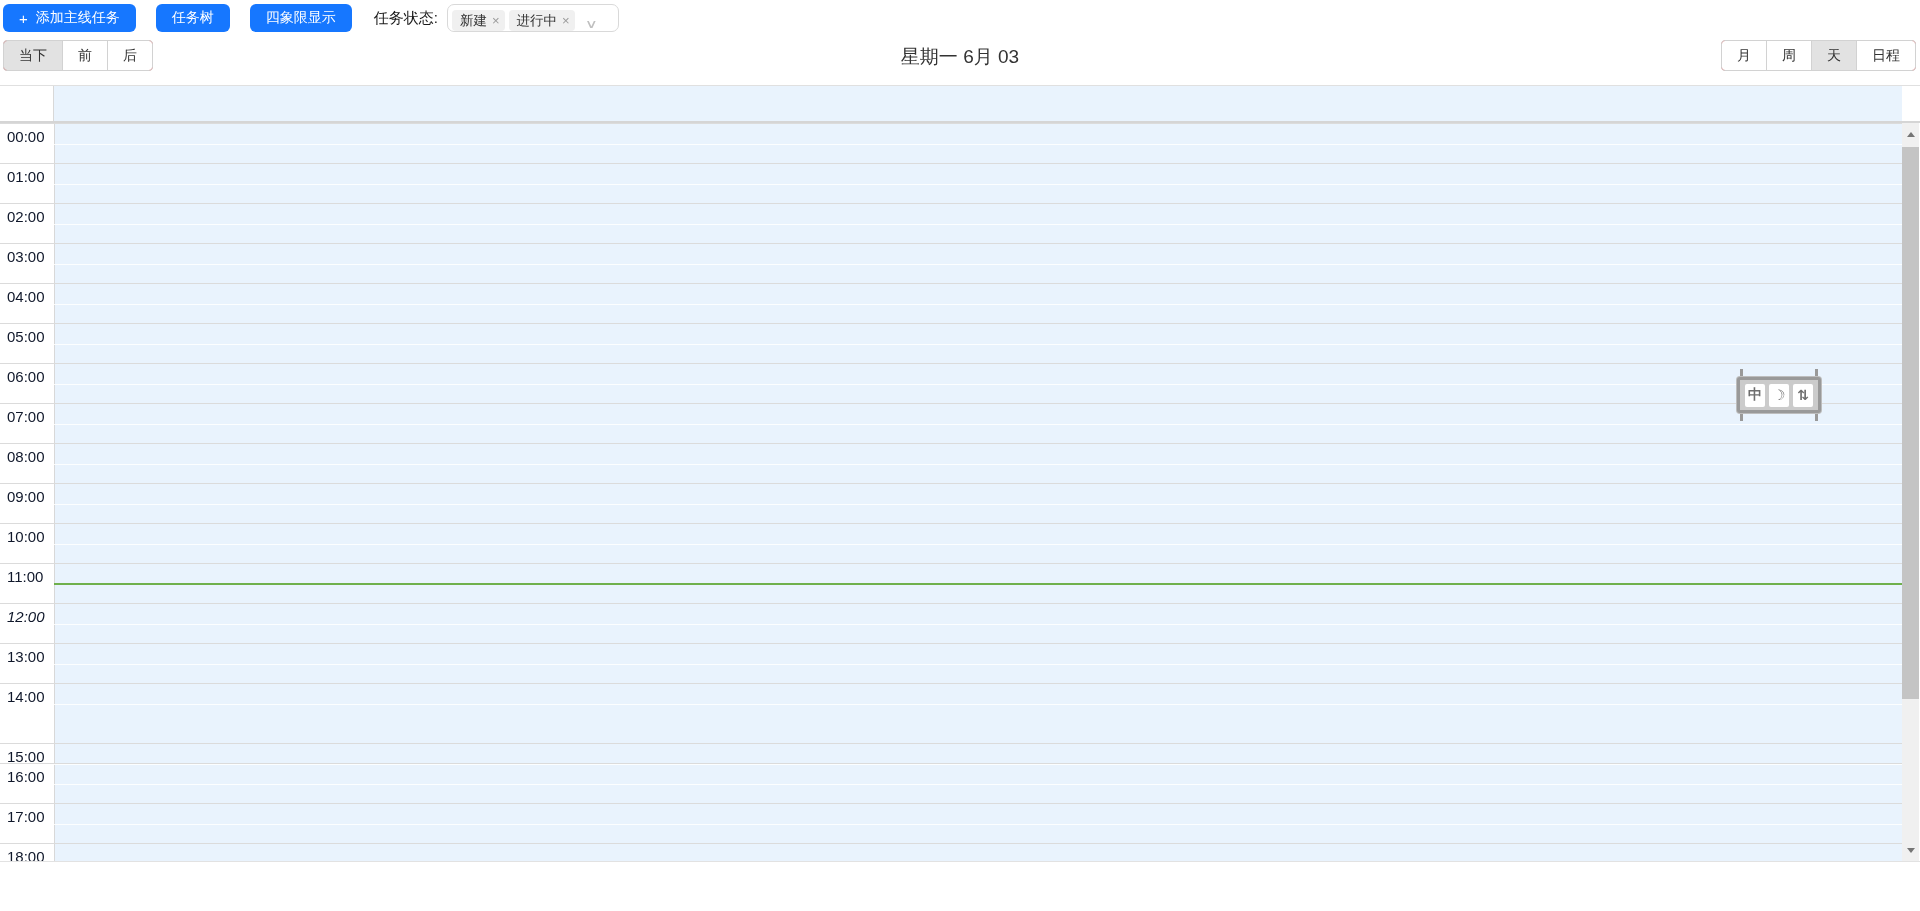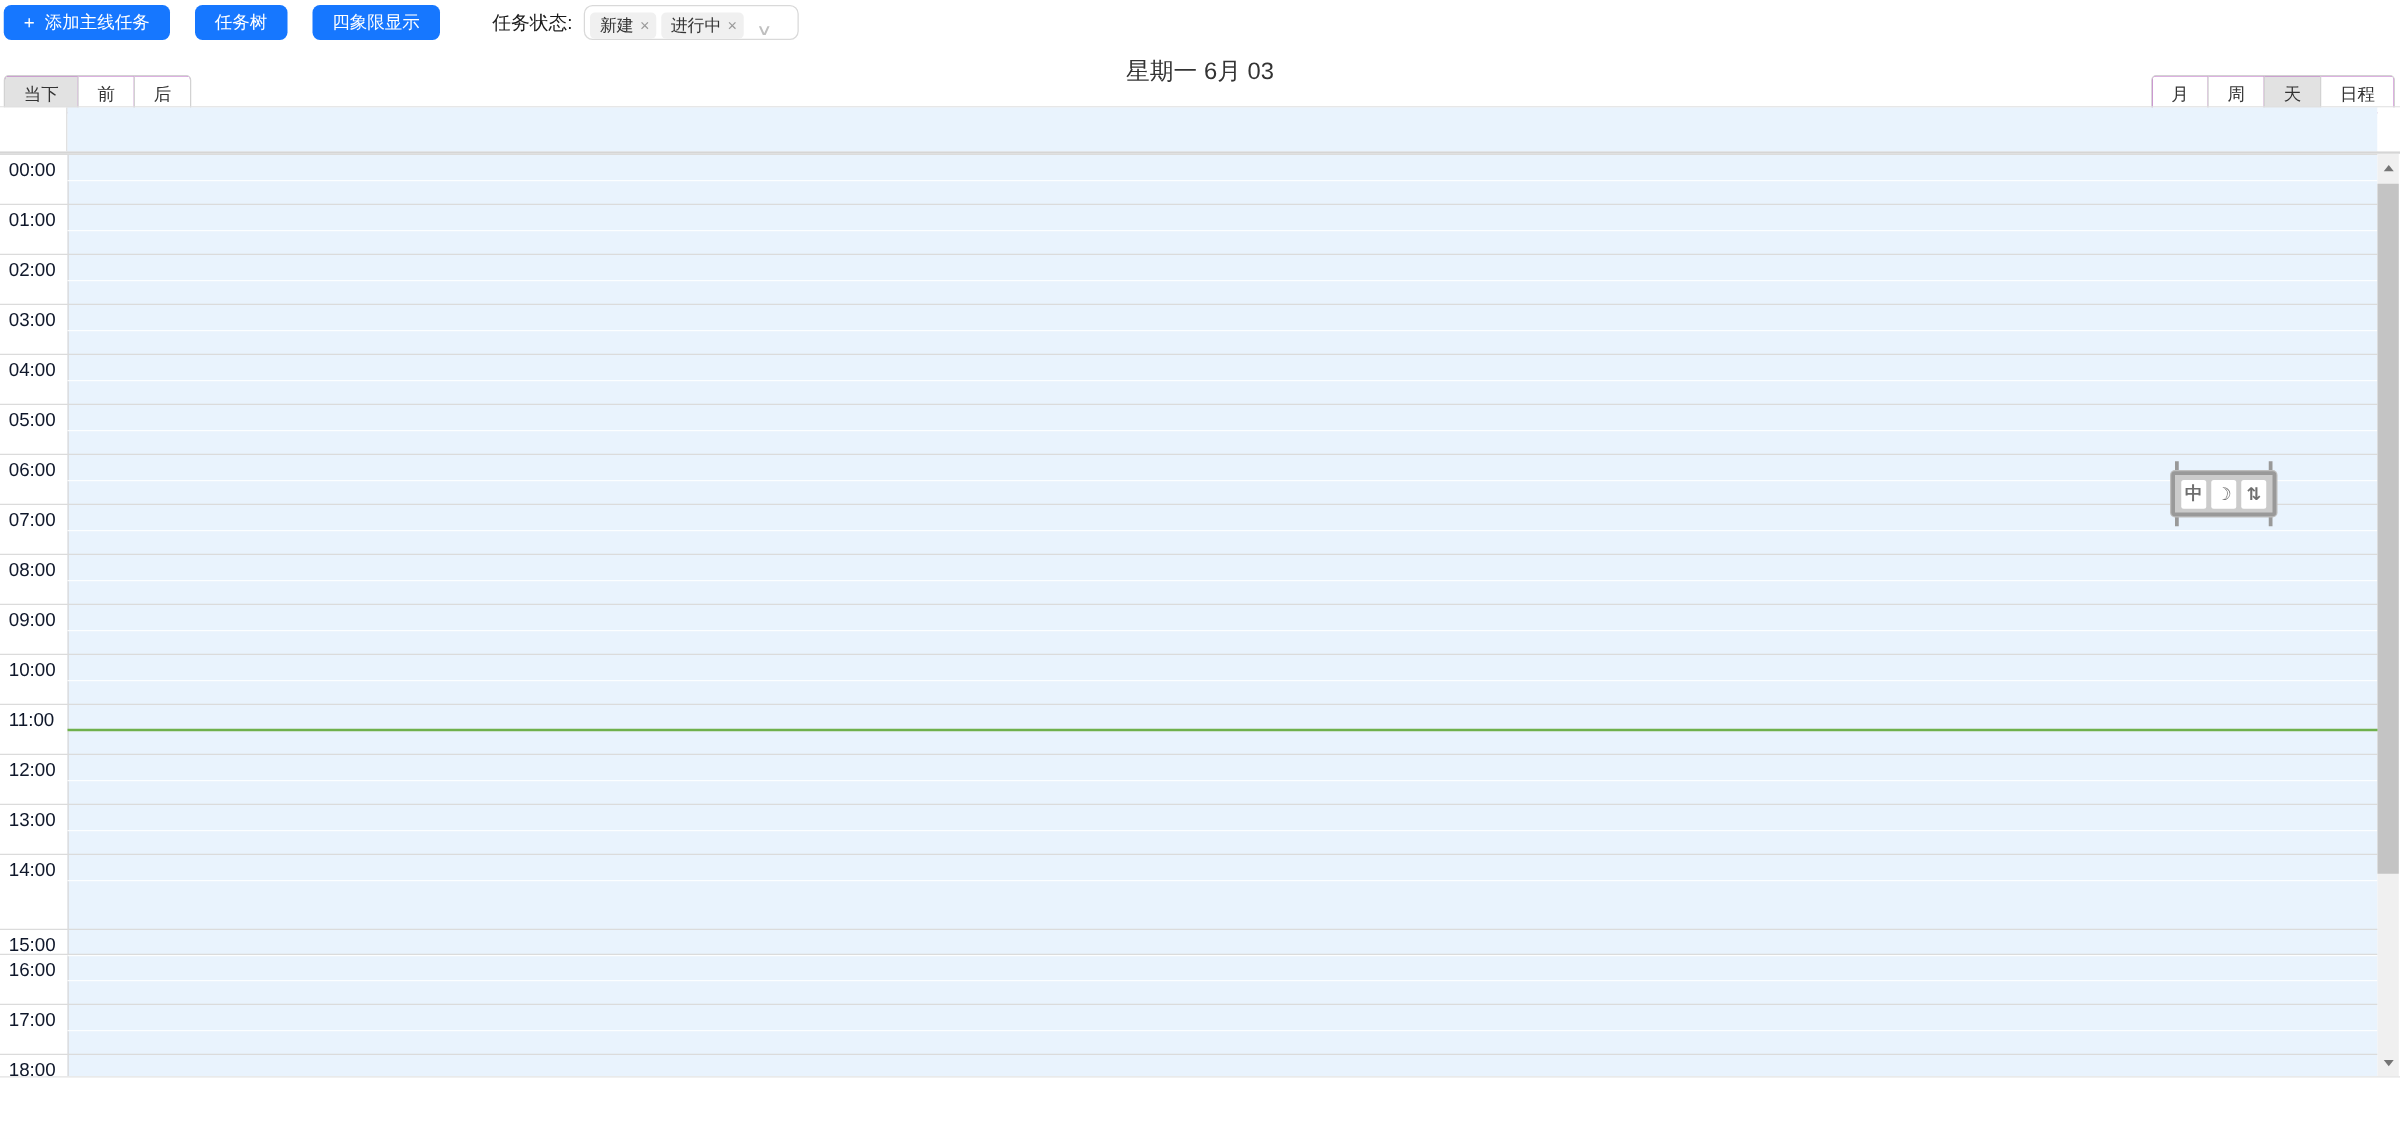--- a/index.html
+++ b/index.html
@@ -12,37 +12,37 @@
   
   .toolbar { position:absolute; left:0; top:0; width:100%; height:36px;
              display:flex; align-items:center; padding-left:3px; background:#fff; }
   .btn-blue {
     height:28px; border:none; border-radius:6px; background:#1677ff; color:#fff;
     font-size:14px; padding:0 16px; margin-right:20px; cursor:pointer;
     display:inline-flex; align-items:center; gap:8px;
     font-family:"Liberation Sans","DejaVu Sans",sans-serif;
   }
   .plus { font-size:15px; line-height:1; }
-  .status-label { font-size:15px; color:#1a1a1a; margin:0 9px 0 22px; }
+  .status-label { font-size:15px; color:#1a1a1a; margin:0 9px 0 2px; }
   .status-select {
     height:28px; min-width:172px; background:#fff; border:1px solid #d9d9d9;
     border-radius:7px; display:inline-flex; align-items:flex-end; padding:0 8px 0 4px;
     gap:4px; cursor:pointer;
   }
   .tag {
     background:#f0f0f0; border-radius:4px; height:21px; padding:0 5px 0 8px;
     display:inline-flex; align-items:center; gap:5px; font-size:13.5px; color:#333;
   }
   .tag-close { color:#9a9a9a; font-size:13px; cursor:pointer; line-height:1; }
   .sel-chevron { color:#bfbfbf; font-size:12px; margin-left:8px; transform:scaleX(1.5); }
 
   
   .header { position:absolute; left:0; top:36px; width:100%; height:42px; background:#fff; }
-  .btn-group { position:absolute; top:24px; display:inline-flex; border:1px solid #d2d2d2;
-               border-radius:4px; overflow:hidden; background:#a21caf; }
+  .btn-group { position:absolute; top:4px; display:inline-flex; border:1px solid #d2d2d2;
+               border-radius:4px; overflow:hidden; background:#b91c1c; }
   .btn-group.left { left:3px; }
   .btn-group.right { right:4px; }
   .grp-btn {
     height:29px; background:#fff; border:none; border-left:1px solid #d2d2d2;
     font-size:14px; color:#333; padding:0 15px; cursor:pointer;
     font-family:"Liberation Sans","DejaVu Sans",sans-serif;
   }
   .grp-btn:first-child { border-left:none; }
   .grp-btn.active { background:#e2e2e2; }
   .cal-title { position:absolute; left:0; right:0; top:0; height:42px;
@@ -196,21 +196,21 @@
         <div class="hour-row" style="top: 400px;">
           <div class="hour-label">10:00</div>
           <div class="half-line"></div>
           <div class="hour-slot"></div>
         </div>
         <div class="hour-row" style="top: 440px;">
           <div class="hour-label">11:00</div>
           <div class="half-line"></div>
           <div class="hour-slot"></div>
         </div>
-        <div class="hour-row" style="top: 480px;">
+        <div class="hour-row" style="top: 480px; font-style: italic;">
           <div class="hour-label">12:00</div>
           <div class="half-line"></div>
           <div class="hour-slot"></div>
         </div>
         <div class="hour-row" style="top: 520px;">
           <div class="hour-label">13:00</div>
           <div class="half-line"></div>
           <div class="hour-slot"></div>
         </div>
         <div class="hour-row" style="top: 560px;">

